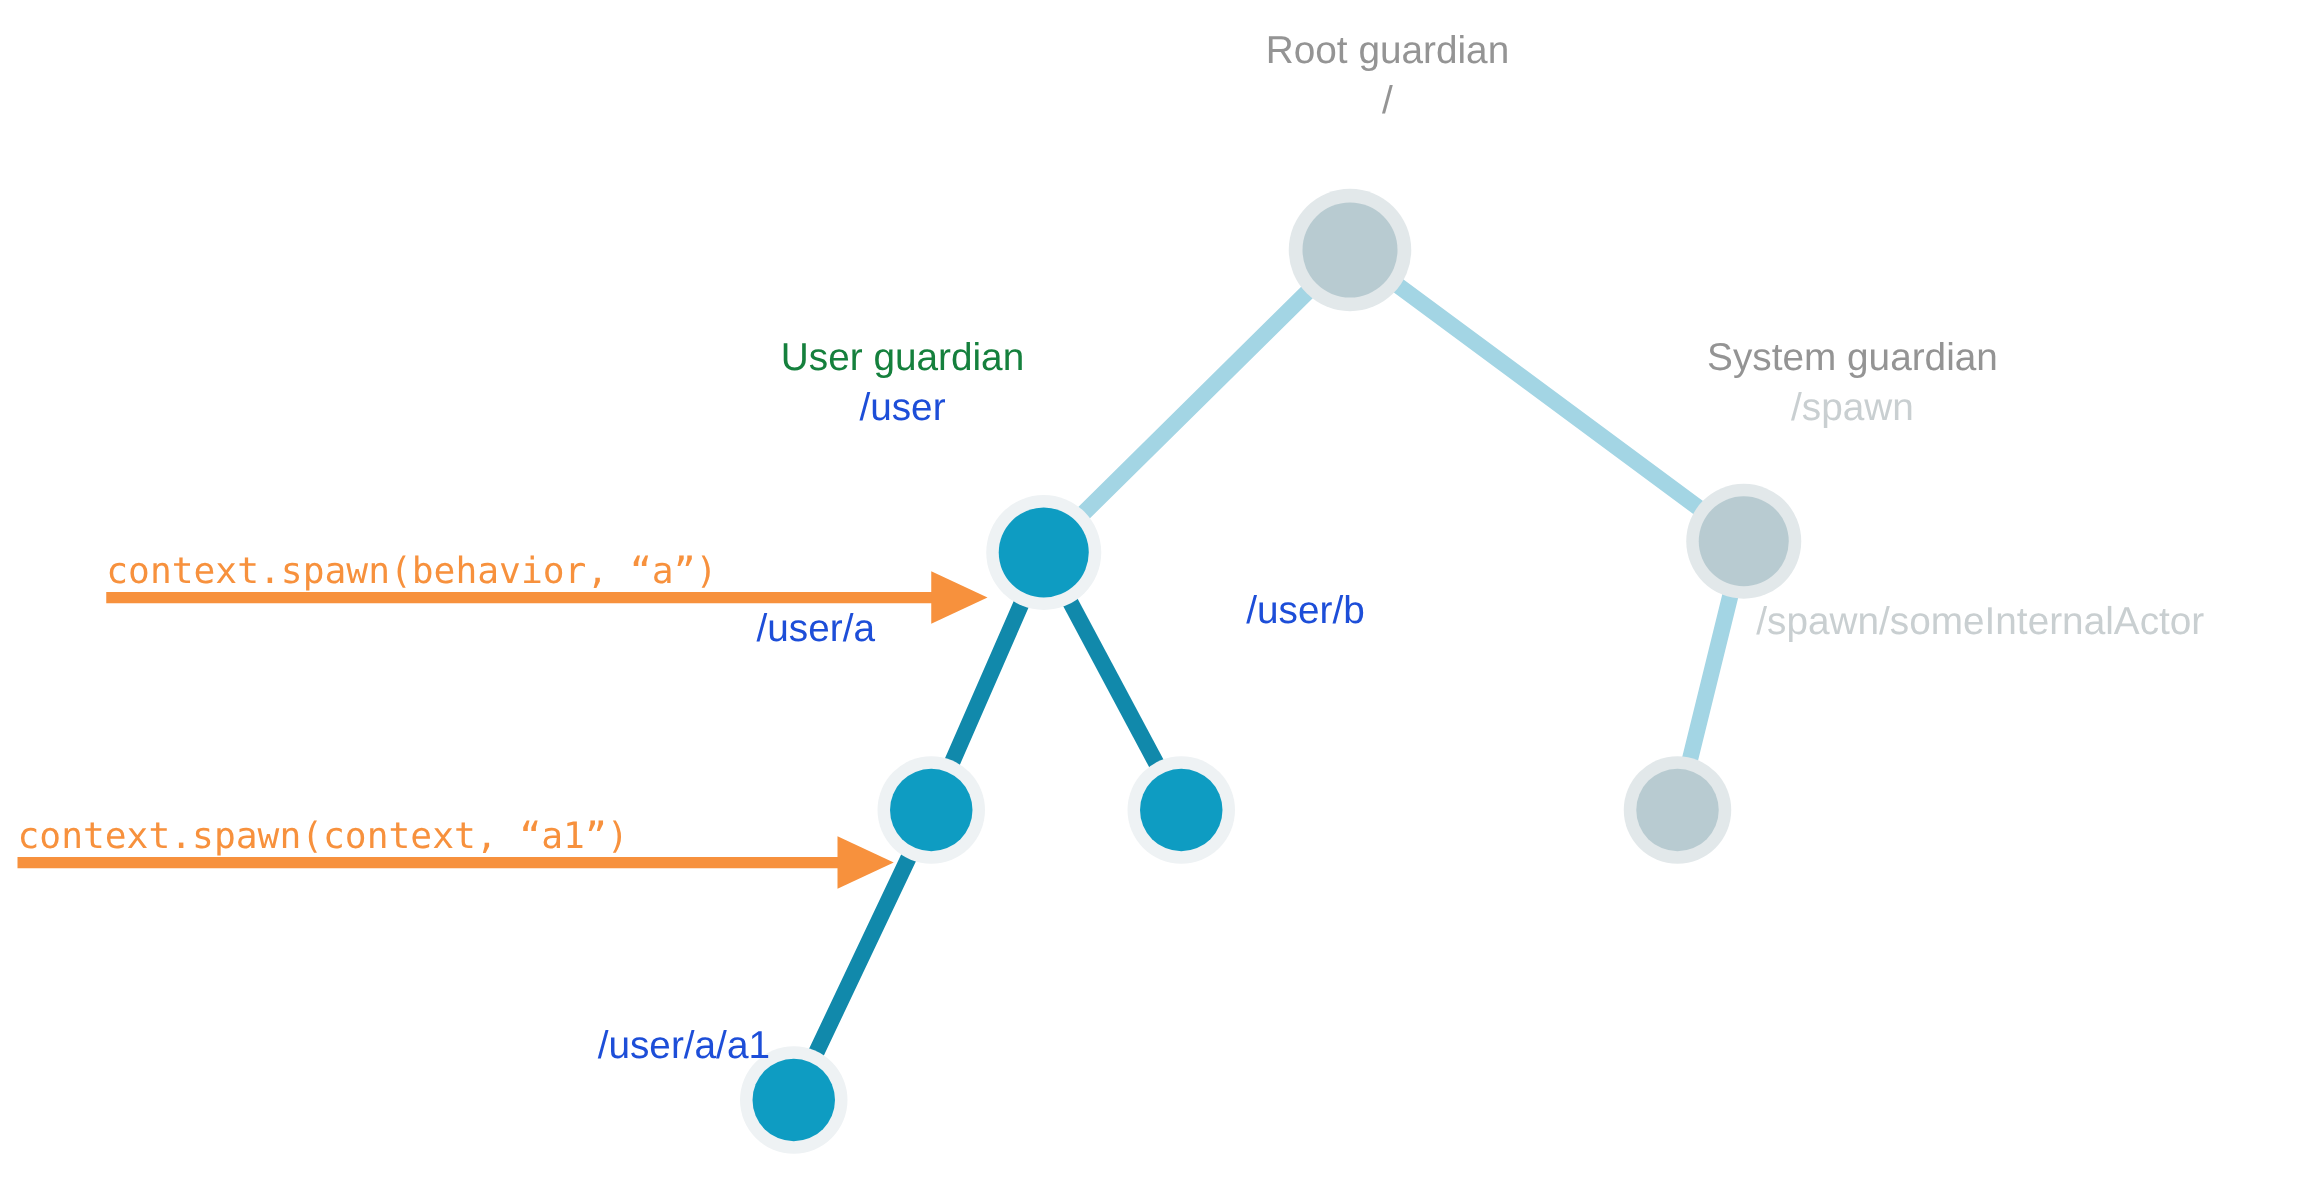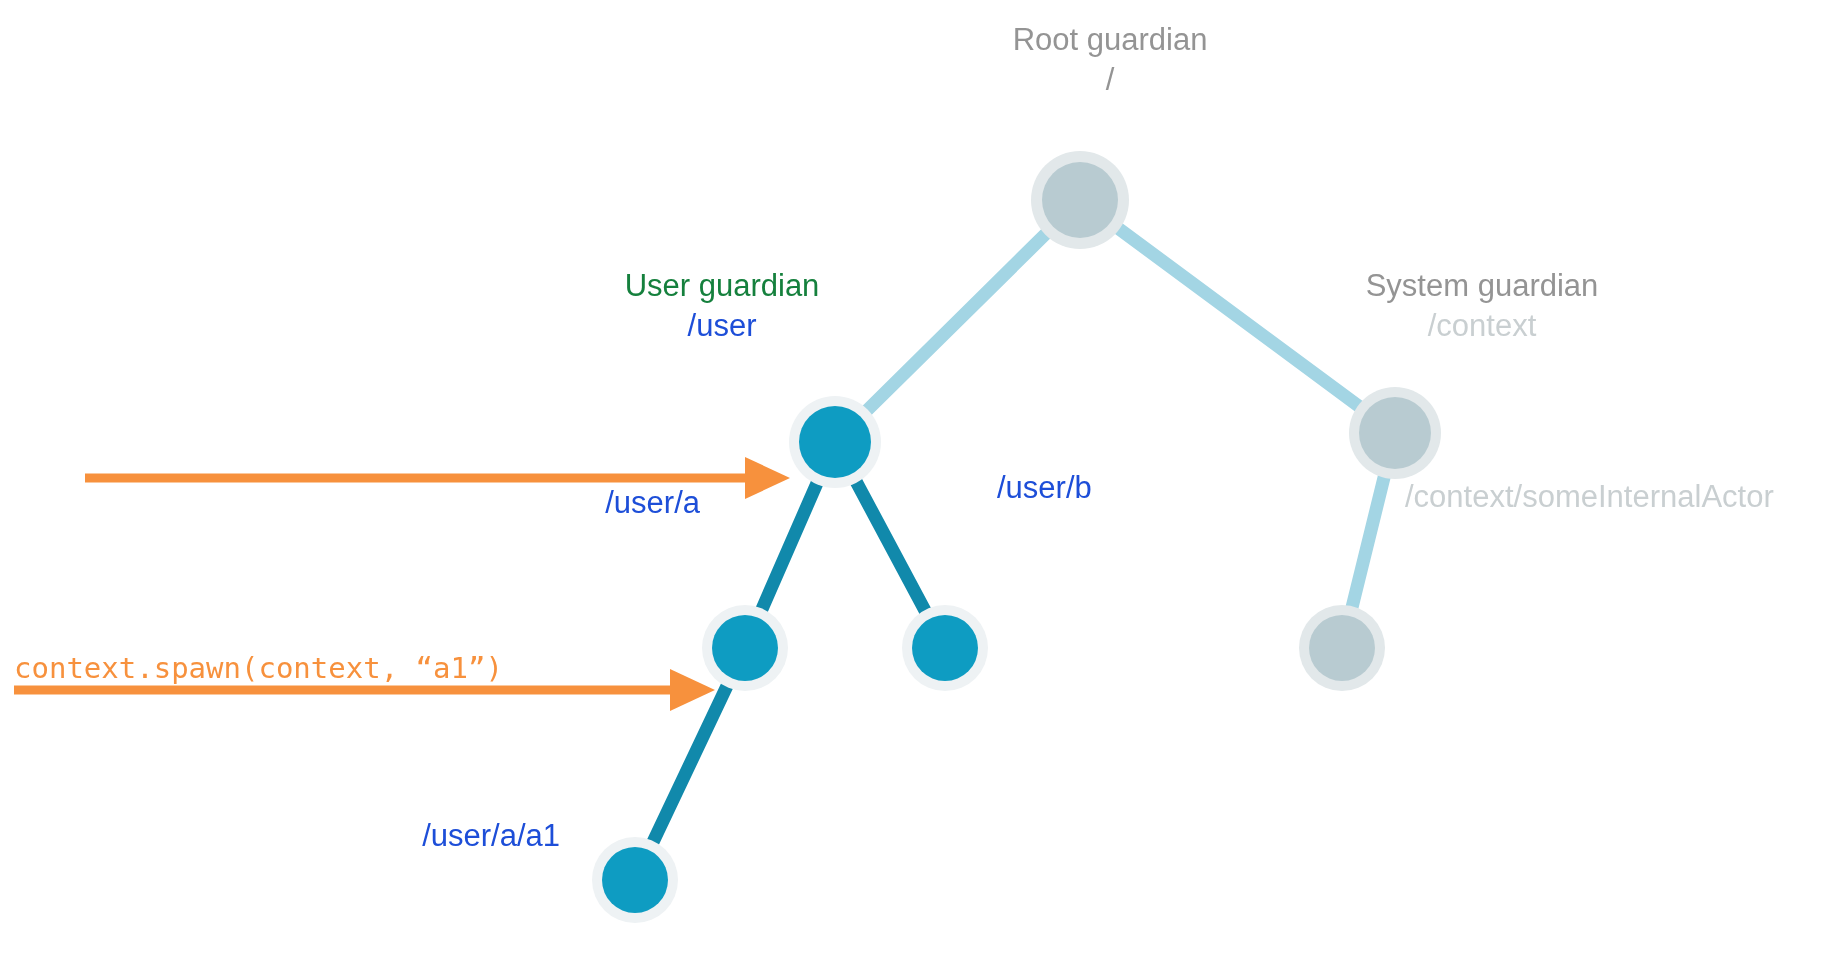--- a/index.html
+++ b/index.html
@@ -122,26 +122,27 @@
     <div class="core" style="width:66px; height:66px; background:#b8cbd1;"></div>
   </div>
 
   <div class="lbl center title-muted" style="left:1110px; top:22px;">Root guardian</div>
   <div class="lbl center title-muted" style="left:1110px; top:62px;">/</div>
 
   <div class="lbl center title-strong" style="left:722px; top:268px;">User guardian</div>
   <div class="lbl center path-dark" style="left:722px; top:308px;">/user</div>
 
   <div class="lbl center title-muted" style="left:1482px; top:268px;">System guardian</div>
-  <div class="lbl center path-light" style="left:1482px; top:308px;">/context</div>
+  <div class="lbl center path-light" style="left:1482px; top:308px;">/spawn</div>
 
   <div class="lbl right path-dark" style="left:700px; top:485px;">/user/a</div>
 
   <div class="lbl path-dark" style="left:997px; top:470px;">/user/b</div>
 
-  <div class="lbl right path-dark" style="left:560px; top:818px;">/user/a/a1</div>
+  <div class="lbl right path-dark" style="left:616px; top:818px;">/user/a/a1</div>
 
-  <div class="lbl path-light" style="left:1405px; top:479px;">/context/someInternalActor</div>
+  <div class="lbl path-light" style="left:1405px; top:479px;">/spawn/someInternalActor</div>
 
+  <div class="code" style="left:85px; top:439px;">context.spawn(behavior, “a”)</div>
 
   <div class="code" style="left:14px; top:651px;">context.spawn(context, “a1”)</div>
 
 </div>
 
 </body></html>

